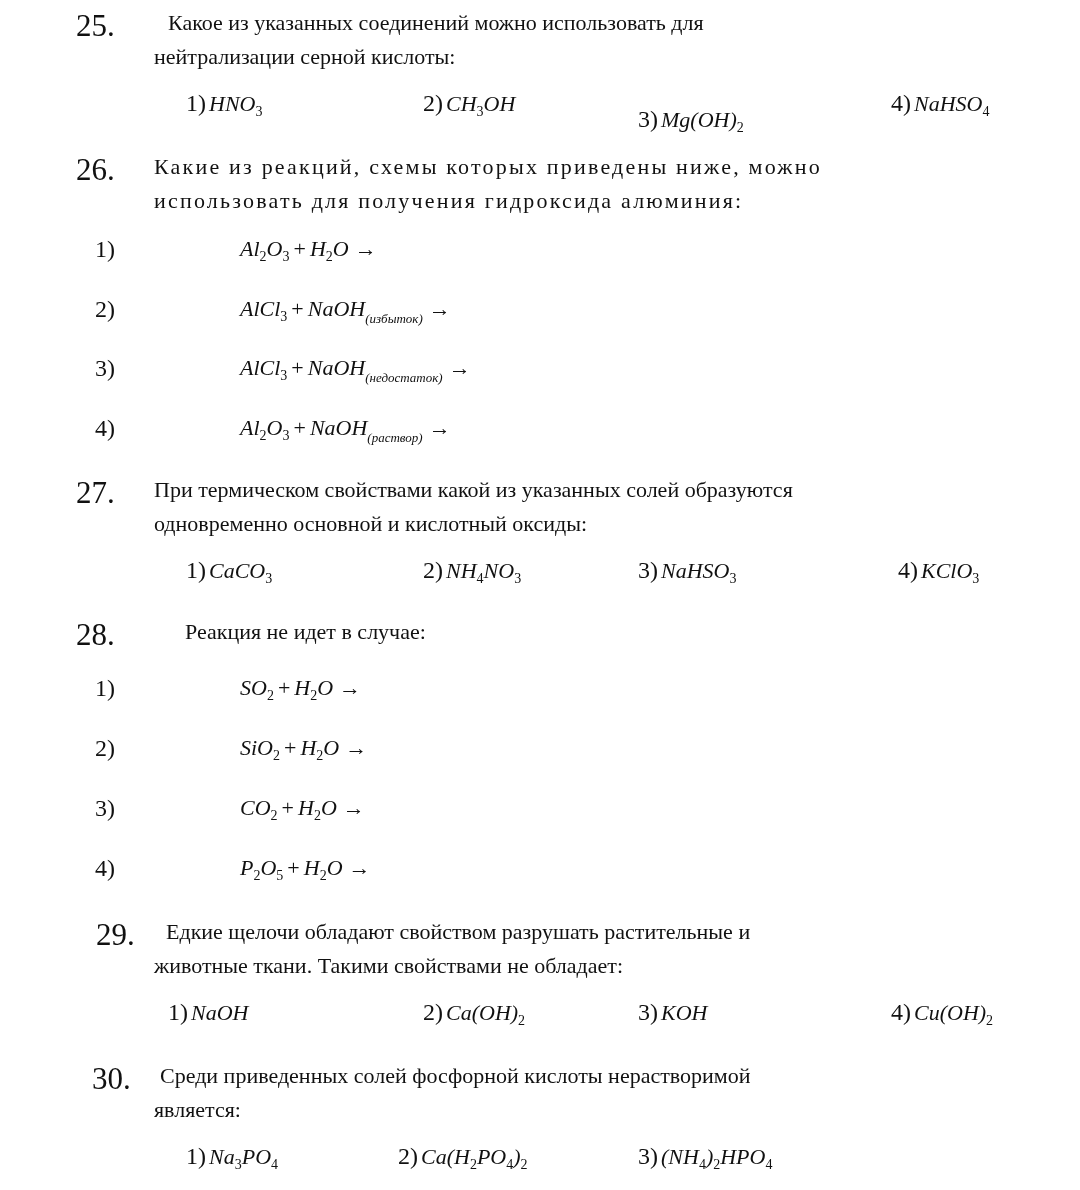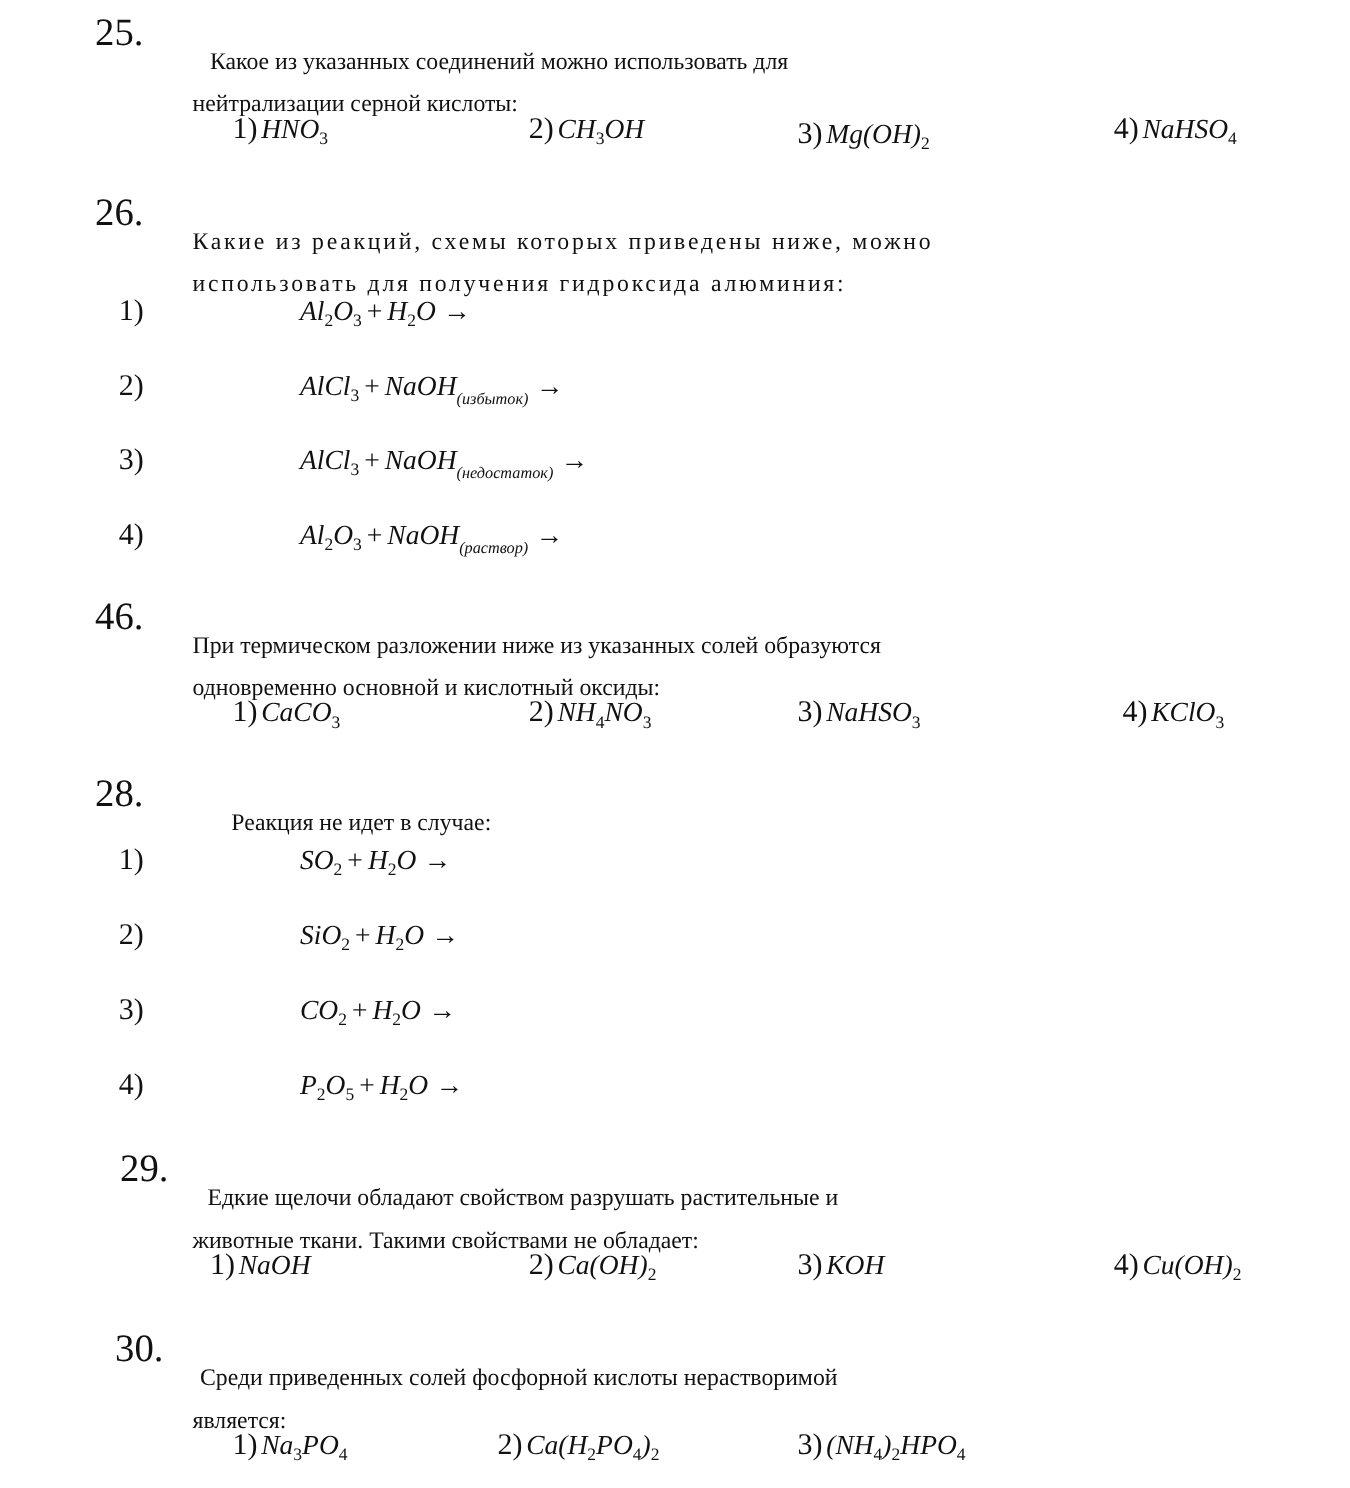--- a/index.html
+++ b/index.html
@@ -3,56 +3,56 @@
 <meta charset="utf-8">
 <style>
   html, body { margin: 0; padding: 0; background: #ffffff; }
   body {
     width: 1080px; height: 1190px; position: relative; overflow: hidden;
     font-family: "Liberation Serif", "DejaVu Serif", serif;
     color: #111111;
   }
   .abs { position: absolute; white-space: nowrap; }
   .qnum { font-size: 31px; }
-  .qtext { font-size: 19px; line-height: 34px; margin-top: 27px; }
+  .qtext { font-size: 22px; line-height: 34px; }
   .qtext.spaced { letter-spacing: 2.2px; }
   .optnum { font-size: 24px; }
   .formula { font-family: "Liberation Serif", "DejaVu Serif", serif; font-style: italic; font-size: 22px; }
   .formula sub { font-size: 14px; font-style: normal; vertical-align: -5px; line-height: 0; }
   .formula .cond { font-size: 13px; font-style: italic; vertical-align: -7px; }
   .formula .op { font-style: normal; margin: 0 4px; }
   .formula .arrow { font-style: normal; margin-left: 6px; }
   .inline-opt { font-size: 24px; }
   .inline-opt .lbl { font-style: normal; margin-right: 3px; }
 </style>
 </head>
 <body>
 
 <div class="abs qnum" style="left:76px;top:8px;">25.</div>
 <div class="abs qtext" style="left:168px;top:6px;">Какое из указанных соединений можно использовать для</div>
 <div class="abs qtext" style="left:154px;top:40px;">нейтрализации серной кислоты:</div>
 <div class="abs inline-opt" style="left:186px;top:90px;"><span class="lbl">1)</span><span class="formula"><span>HNO</span><sub>3</sub></span></div>
 <div class="abs inline-opt" style="left:423px;top:90px;"><span class="lbl">2)</span><span class="formula"><span>CH</span><sub>3</sub><span>OH</span></span></div>
-<div class="abs inline-opt" style="left:638px;top:94px;"><span class="lbl">3)</span><span class="formula"><span>Mg(OH)</span><sub>2</sub></span></div>
+<div class="abs inline-opt" style="left:638px;top:106px;"><span class="lbl">3)</span><span class="formula"><span>Mg(OH)</span><sub>2</sub></span></div>
 <div class="abs inline-opt" style="left:891px;top:90px;"><span class="lbl">4)</span><span class="formula"><span>NaHSO</span><sub>4</sub></span></div>
 
 <div class="abs qnum" style="left:76px;top:152px;">26.</div>
 <div class="abs qtext spaced" style="left:154px;top:150px;">Какие из реакций, схемы которых приведены ниже, можно</div>
 <div class="abs qtext spaced" style="left:154px;top:184px;">использовать для получения гидроксида алюминия:</div>
 <div class="abs optnum" style="left:95px;top:236px;">1)</div>
 <div class="abs formula" style="left:240px;top:236px;"><span>Al</span><sub>2</sub><span>O</span><sub>3</sub><span class="op">+</span><span>H</span><sub>2</sub><span>O</span><span class="arrow">→</span></div>
 <div class="abs optnum" style="left:95px;top:296px;">2)</div>
 <div class="abs formula" style="left:240px;top:296px;"><span>AlCl</span><sub>3</sub><span class="op">+</span><span>NaOH</span><span class="cond">(избыток)</span><span class="arrow">→</span></div>
 <div class="abs optnum" style="left:95px;top:355px;">3)</div>
 <div class="abs formula" style="left:240px;top:355px;"><span>AlCl</span><sub>3</sub><span class="op">+</span><span>NaOH</span><span class="cond">(недостаток)</span><span class="arrow">→</span></div>
 <div class="abs optnum" style="left:95px;top:415px;">4)</div>
 <div class="abs formula" style="left:240px;top:415px;"><span>Al</span><sub>2</sub><span>O</span><sub>3</sub><span class="op">+</span><span>NaOH</span><span class="cond">(раствор)</span><span class="arrow">→</span></div>
 
-<div class="abs qnum" style="left:76px;top:475px;">46.</div>
-<div class="abs qtext" style="left:154px;top:473px;">При термическом разложении ниже из указанных солей образуются</div>
+<div class="abs qnum" style="left:76px;top:475px;">27.</div>
+<div class="abs qtext" style="left:154px;top:473px;">При термическом свойствами какой из указанных солей образуются</div>
 <div class="abs qtext" style="left:154px;top:507px;">одновременно основной и кислотный оксиды:</div>
 <div class="abs inline-opt" style="left:186px;top:557px;"><span class="lbl">1)</span><span class="formula"><span>CaCO</span><sub>3</sub></span></div>
 <div class="abs inline-opt" style="left:423px;top:557px;"><span class="lbl">2)</span><span class="formula"><span>NH</span><sub>4</sub><span>NO</span><sub>3</sub></span></div>
 <div class="abs inline-opt" style="left:638px;top:557px;"><span class="lbl">3)</span><span class="formula"><span>NaHSO</span><sub>3</sub></span></div>
 <div class="abs inline-opt" style="left:898px;top:557px;"><span class="lbl">4)</span><span class="formula"><span>KClO</span><sub>3</sub></span></div>
 
 <div class="abs qnum" style="left:76px;top:617px;">28.</div>
 <div class="abs qtext" style="left:185px;top:615px;">Реакция не идет в случае:</div>
 <div class="abs optnum" style="left:95px;top:675px;">1)</div>
 <div class="abs formula" style="left:240px;top:675px;"><span>SO</span><sub>2</sub><span class="op">+</span><span>H</span><sub>2</sub><span>O</span><span class="arrow">→</span></div>

